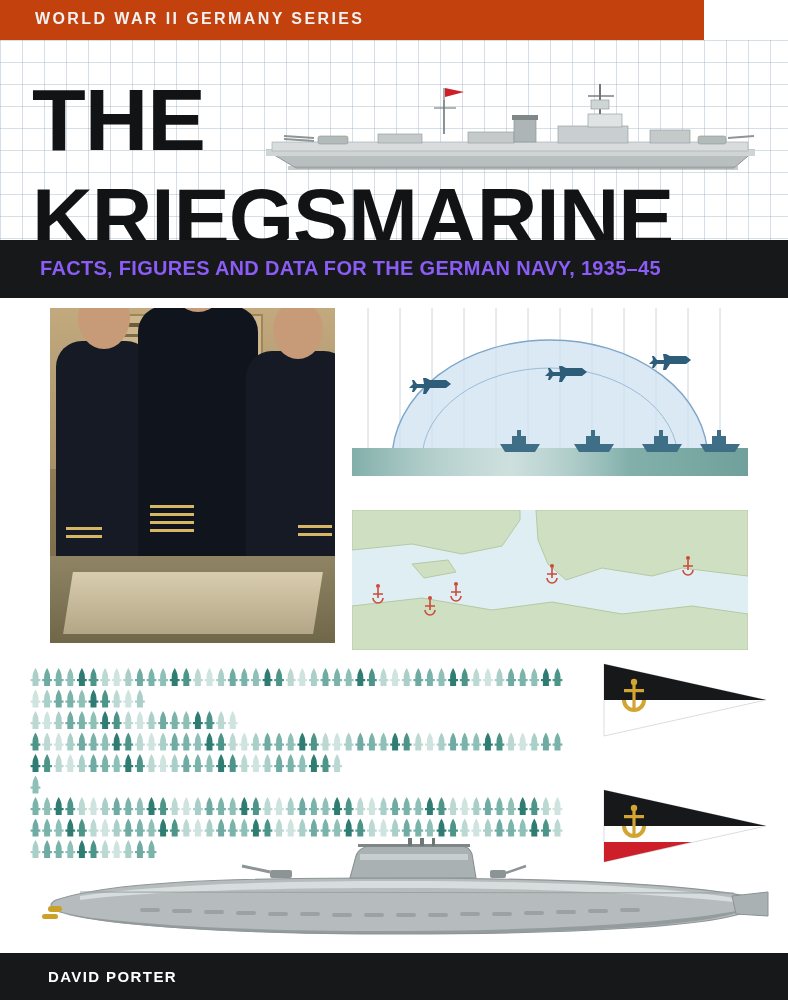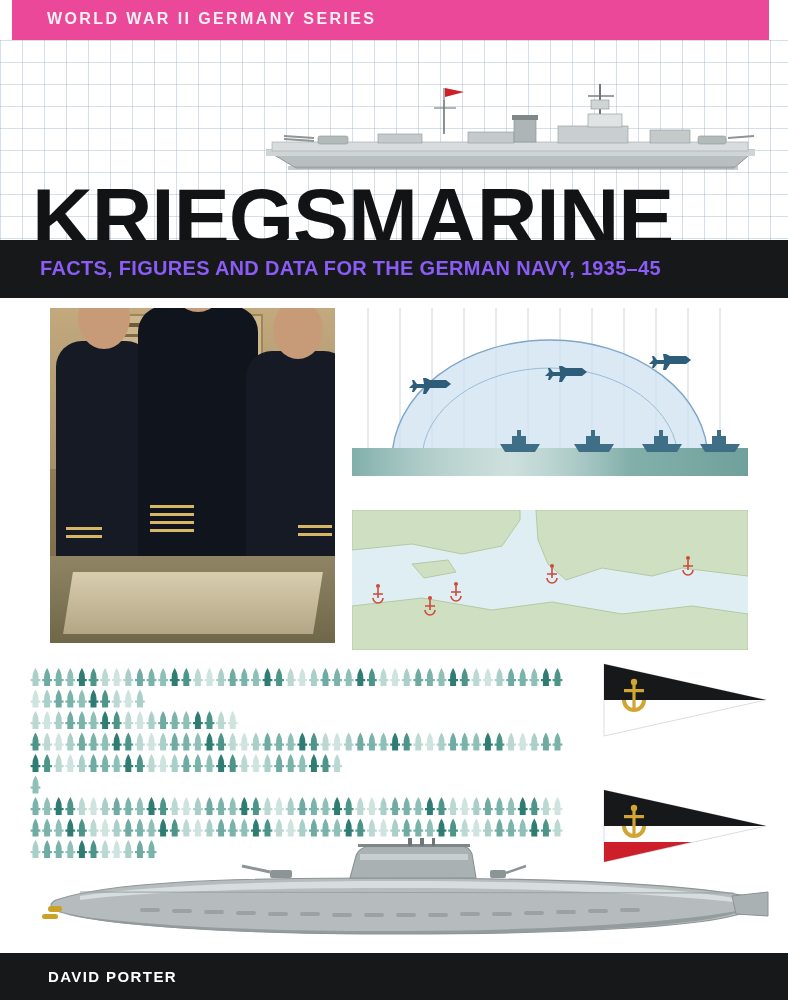--- a/index.html
+++ b/index.html
@@ -11,23 +11,22 @@
   }
   .cover{
     position:relative;
     width:788px;height:1000px;
     background:#ffffff;
     overflow:hidden;
   }
 
   
   .series-band{
-    position:absolute;left:0;top:0;width:757px;height:40px;
-    background:#ec4899;
-    margin-left:12px;
+    position:absolute;left:0;top:0;width:704px;height:40px;
+    background:#c2410c;
   }
   .series-band .series-text{
     position:absolute;left:35px;top:10px;
     color:#f2f2f2;
     font-size:16px;font-weight:bold;letter-spacing:2.4px;
     white-space:nowrap;
   }
 
   
   .title-block{
@@ -196,20 +195,21 @@
       <line x1="56" y1="63" x2="26" y2="61" stroke="#8d9596" stroke-width="2"></line>
       <rect x="440" y="58" width="28" height="8" rx="2" fill="#b3baba" stroke="#8d9596" stroke-width="0.6"></rect>
       <line x1="470" y1="60" x2="496" y2="58" stroke="#8d9596" stroke-width="2"></line>
 
       <line x1="186" y1="22" x2="186" y2="10" stroke="#6f7778" stroke-width="1.2"></line>
       <path d="M187 10 L206 14 L187 19 Z" fill="#cc1f2a"></path>
 
       <rect x="30" y="88" width="450" height="4" fill="#9aa2a3" opacity=".55"></rect>
     </svg>
 
+    <div class="title-line l1">THE</div>
     <div class="title-line l2">KRIEGSMARINE</div>
   </div>
 
   <div class="subtitle-bar">
     <div class="sub-text">FACTS, FIGURES AND DATA FOR THE GERMAN NAVY, 1935–45</div>
   </div>
 
   <div class="main-area">
 
     <div class="photo">

